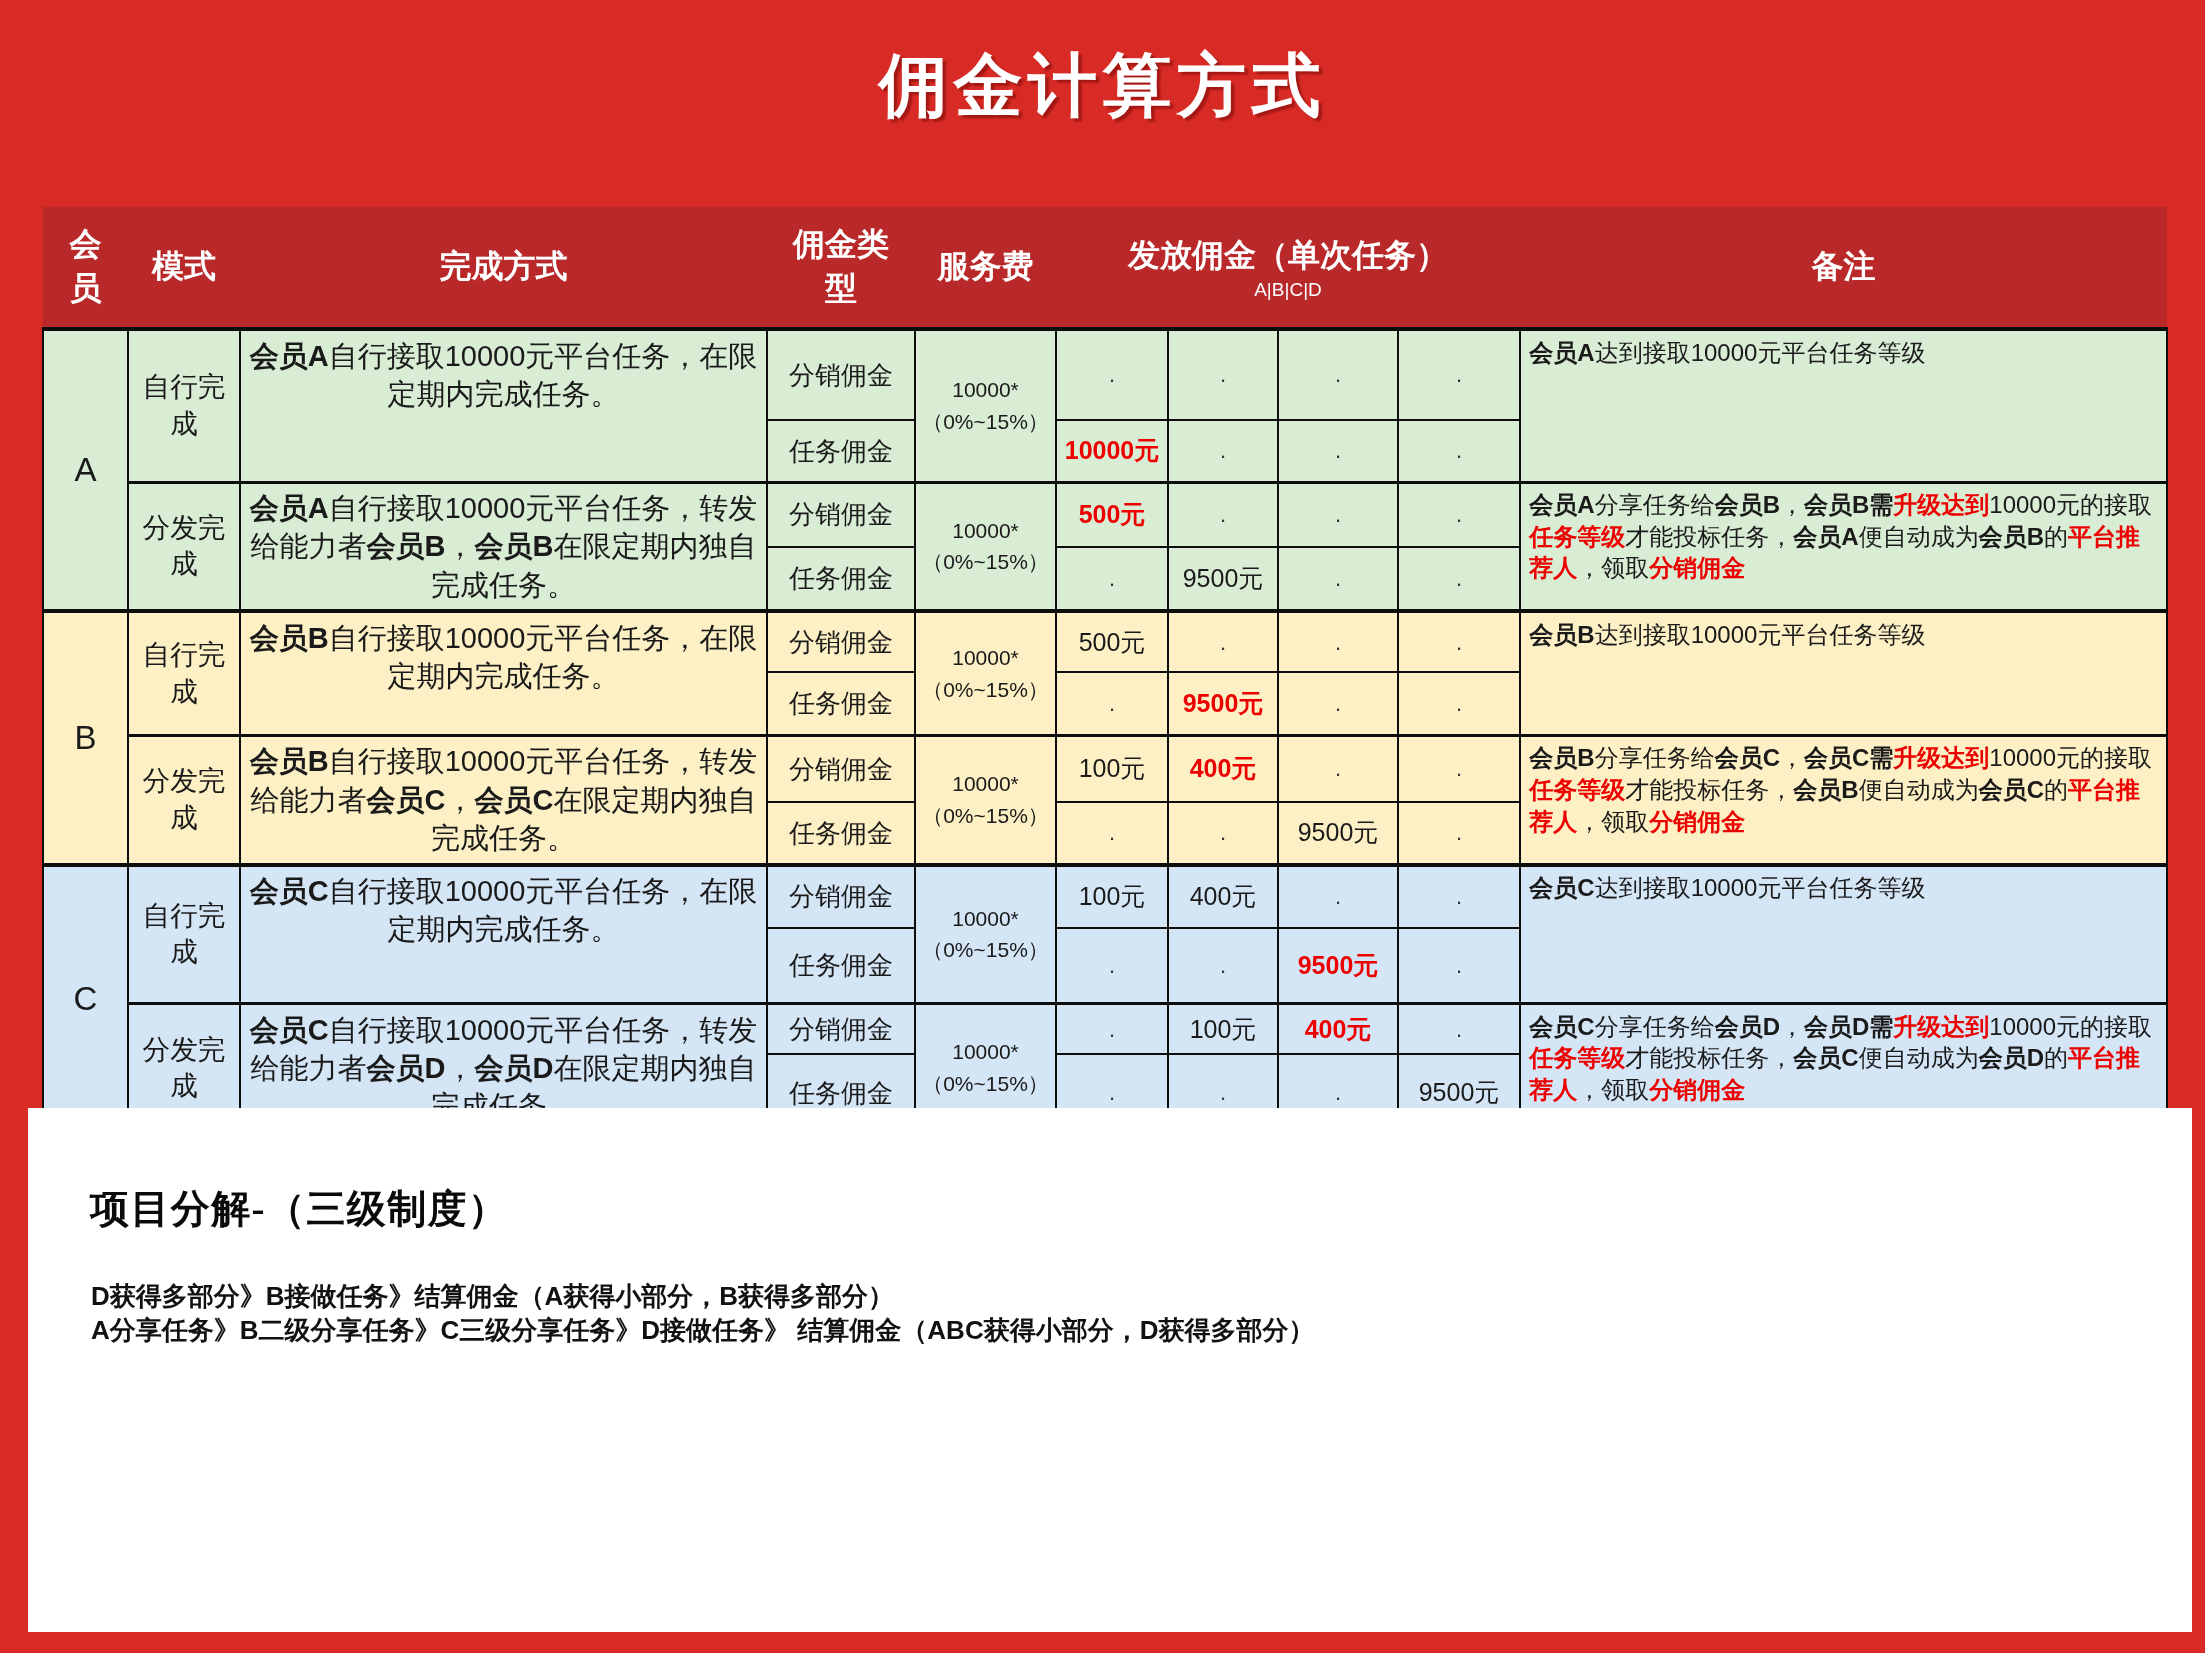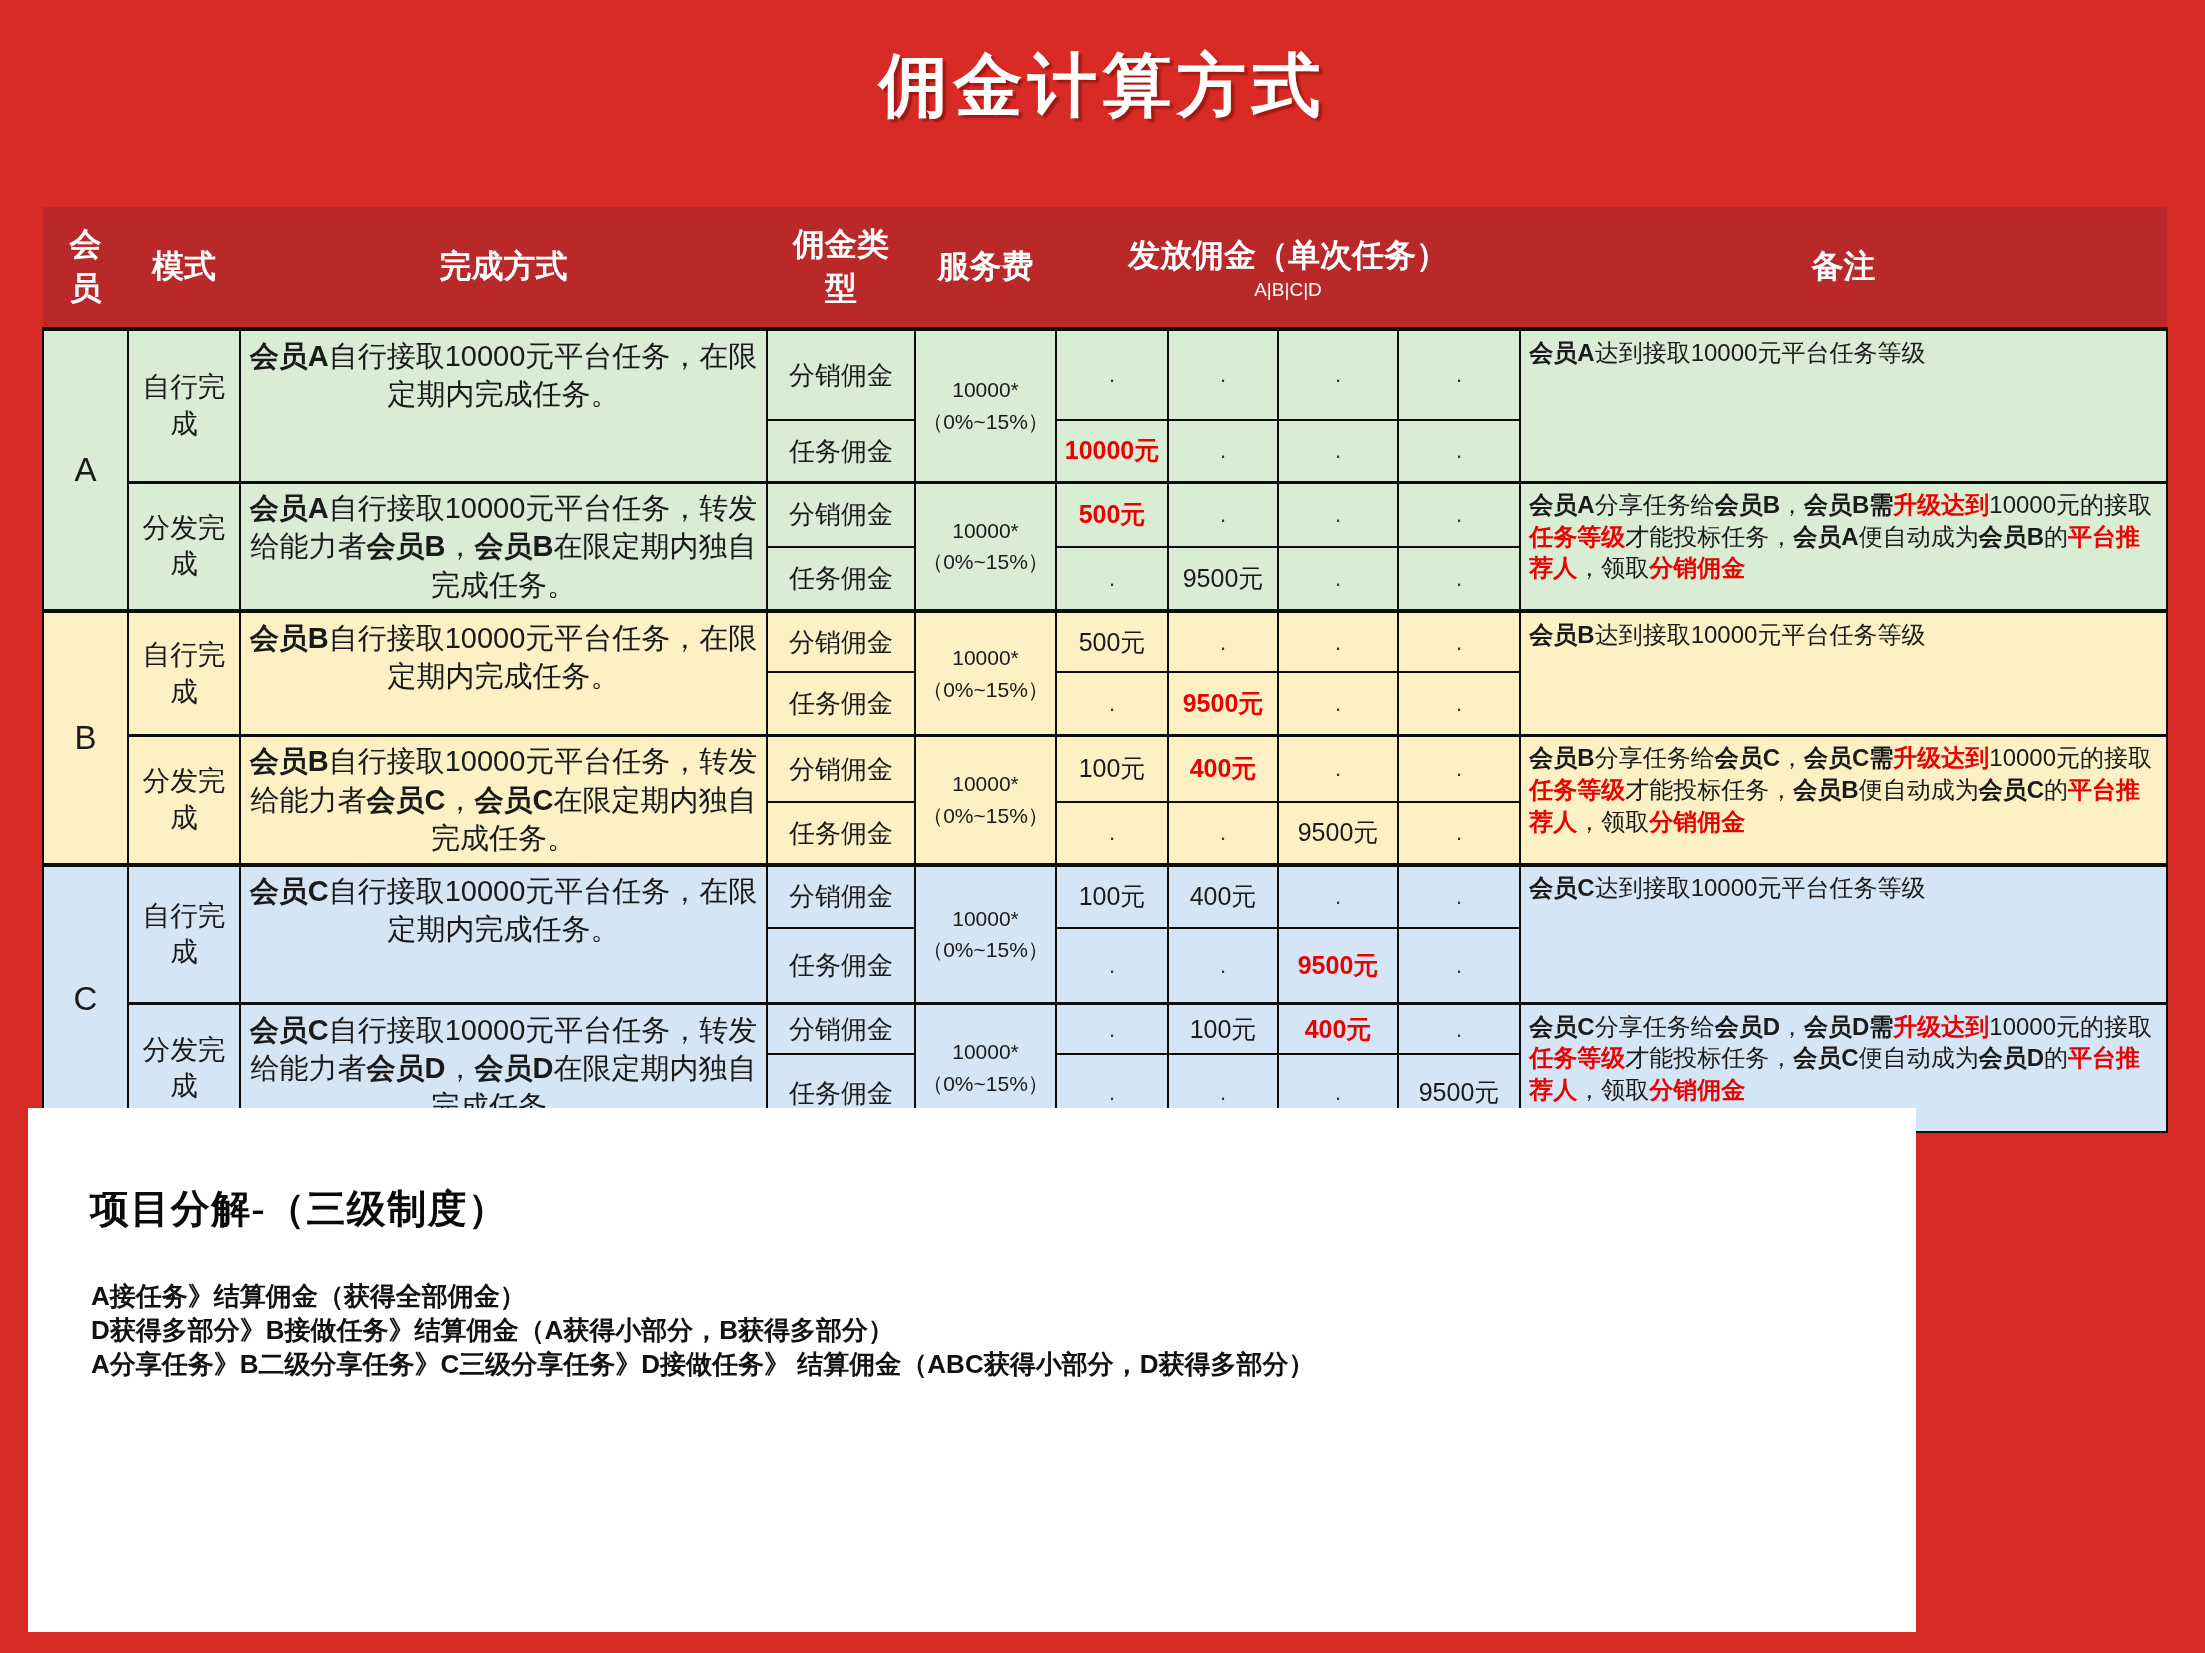--- a/index.html
+++ b/index.html
@@ -48,21 +48,21 @@
   td.fee{font-size:21px;line-height:1.5;}
   td.val{font-size:25px;}
   td.val.dot{font-size:22px;color:#333;}
   td.remark{
     text-align:left;vertical-align:top;font-size:24px;padding:5.5px 8.3px;
   }
   .b{font-weight:bold;}
   .r{color:#ec0000;font-weight:bold;}
   
   .notes-panel{
-    position:absolute;left:28px;top:1108px;width:1888px;height:524px;
+    position:absolute;left:28px;top:1108px;width:2164px;height:524px;
     background:#ffffff;
     text-decoration:underline;
   }
   .breakdown-heading{
     position:absolute;left:62px;top:74px;
     font-family:"Liberation Serif","DejaVu Serif",serif;
     font-size:39px;font-weight:900;color:#0a0a0a;letter-spacing:1.4px;
   }
   .breakdown-lines{
     position:absolute;left:63px;top:171px;
@@ -215,18 +215,17 @@
           <td class="val dot">.</td>
           <td class="val"><span>9500元</span></td>
         </tr>
       </tbody>
   </table>
 </div>
 
 <div class="notes-panel">
   <div class="breakdown-heading">项目分解-（三级制度）</div>
   <div class="breakdown-lines">
-    <div>A接任务》结算佣金（获得全部佣金）</div>
     <div>D获得多部分》B接做任务》结算佣金（A获得小部分，B获得多部分）</div>
     <div>A分享任务》B二级分享任务》C三级分享任务》D接做任务》 结算佣金（ABC获得小部分，D获得多部分）</div>
   </div>
 </div>
 
 
 </body></html>

